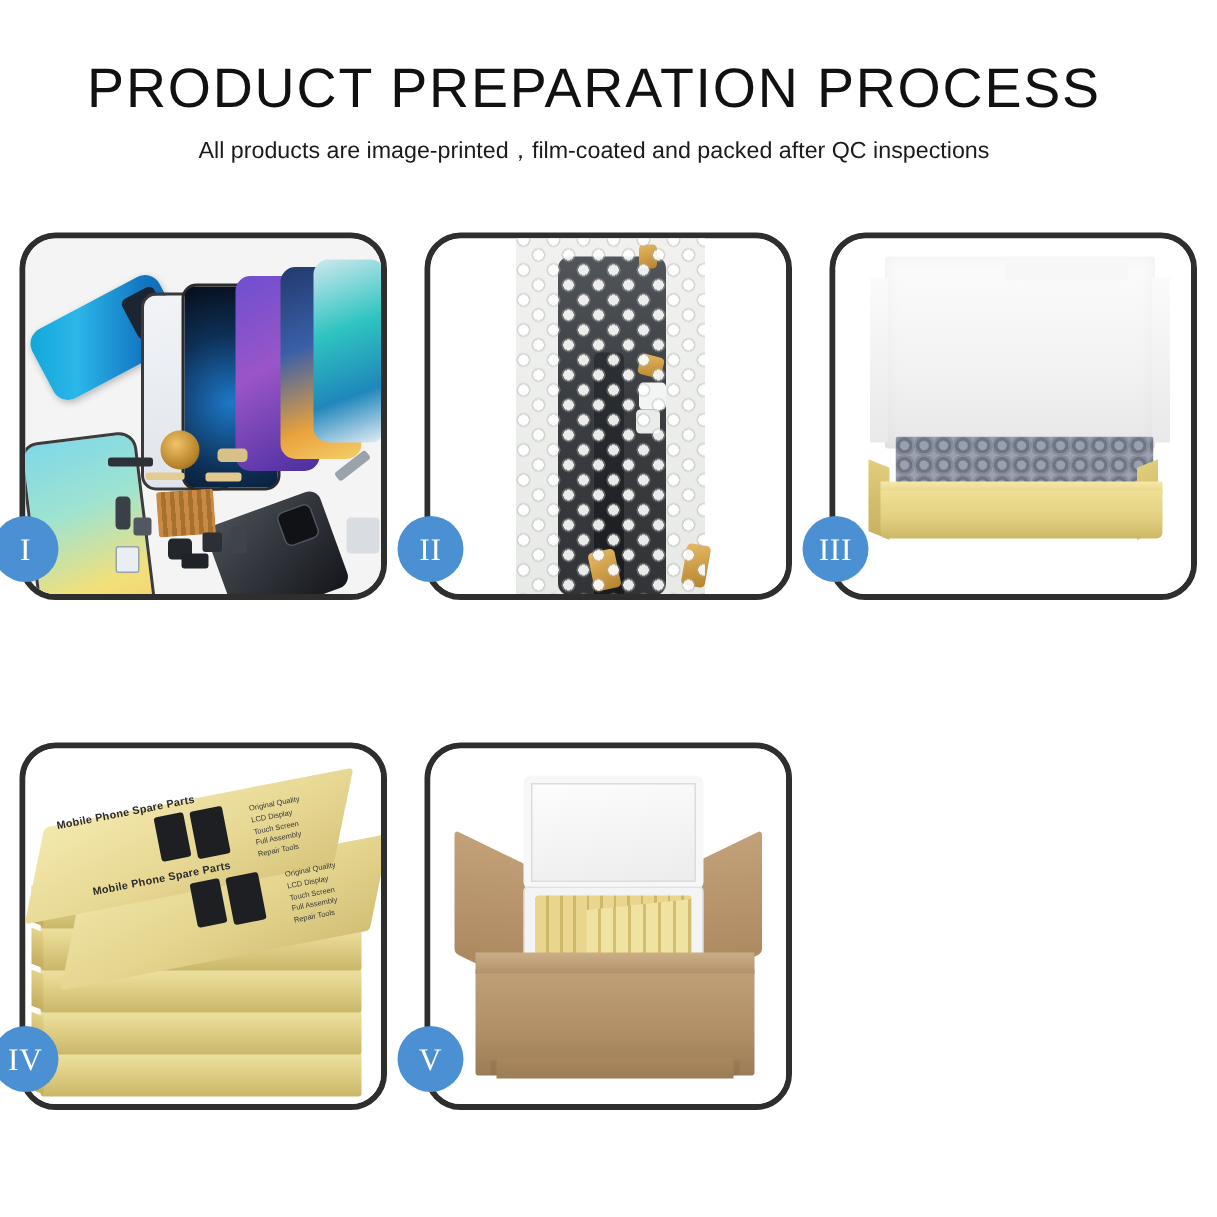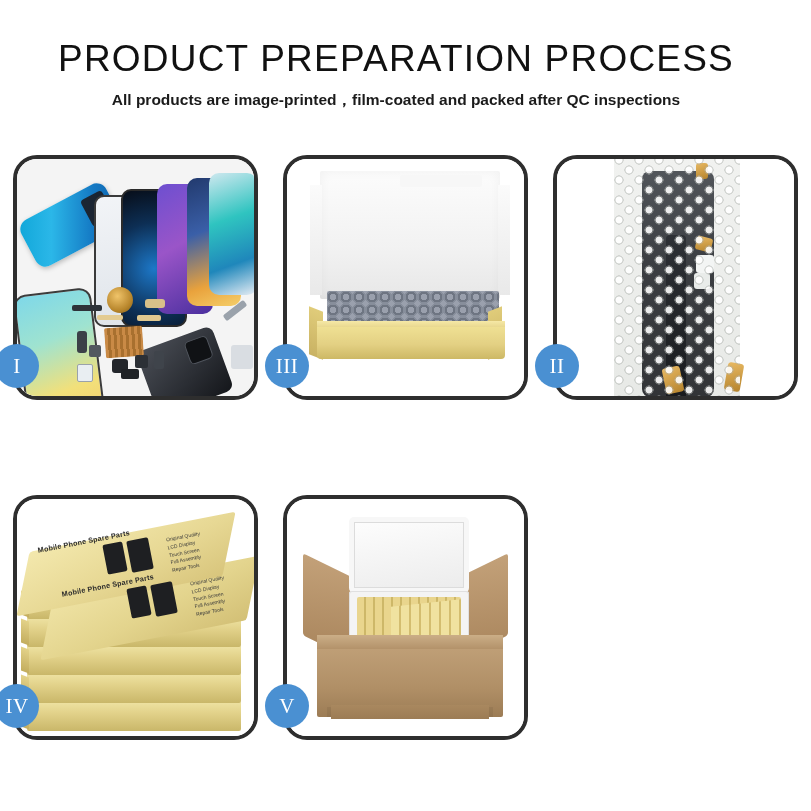--- a/index.html
+++ b/index.html
@@ -19,21 +19,21 @@
     letter-spacing:1.2px;
     color:#111111;
     font-weight:400;
     line-height:1.05;
     white-space:nowrap;
   }
   .subtitle{
     margin-top:11px;
     font-size:15.5px;
     color:#1b1b1b;
-    font-weight:700;
+    font-weight:400;
     white-space:nowrap;
   }
 
   
   .grid{
     position:absolute;
     left:13px;top:155px;
     width:785px;
     display:grid;
     grid-template-columns:repeat(3,245px);
@@ -401,48 +401,48 @@
         <div class="sp sp9"></div>
         <div class="sp sp10"></div>
         <div class="sp sp11"></div>
         <div class="sp sp12"></div>
         <div class="sp sp13"></div>
       </div>
       <div class="badge">I</div>
     </div>
 
     <div class="panel">
-      <div class="panel-inner p3">
-        <div class="lid">
-          <div class="lid-tab"></div>
-        </div>
-        <div class="inner-wrap"></div>
-        <div class="box-left"></div>
-        <div class="box-right"></div>
-        <div class="box-lip"></div>
-        <div class="box-front"></div>
-      </div>
-      <div class="badge">III</div>
-    </div>
-
-    <div class="panel">
       <div class="panel-inner p2">
         <div class="bag">
           <div class="strip"></div>
           <div class="flex-tail"></div>
           <div class="wht"></div>
           <div class="wht2"></div>
           <div class="gold g1"></div>
           <div class="gold g2"></div>
           <div class="gold g3"></div>
           <div class="gold g4"></div>
           <div class="bubbles"></div>
         </div>
       </div>
       <div class="badge">II</div>
+    </div>
+
+    <div class="panel">
+      <div class="panel-inner p3">
+        <div class="lid">
+          <div class="lid-tab"></div>
+        </div>
+        <div class="inner-wrap"></div>
+        <div class="box-left"></div>
+        <div class="box-right"></div>
+        <div class="box-lip"></div>
+        <div class="box-front"></div>
+      </div>
+      <div class="badge">III</div>
     </div>
 
     <div class="panel">
       <div class="panel-inner p4">
         <div class="stack">
           <div class="sbox" style="top:186px"></div>
           <div class="sbox" style="top:158px"></div>
           <div class="sbox" style="top:130px"></div>
           <div class="sbox" style="top:102px"></div>
           <div class="sbox" style="top:74px"></div>

